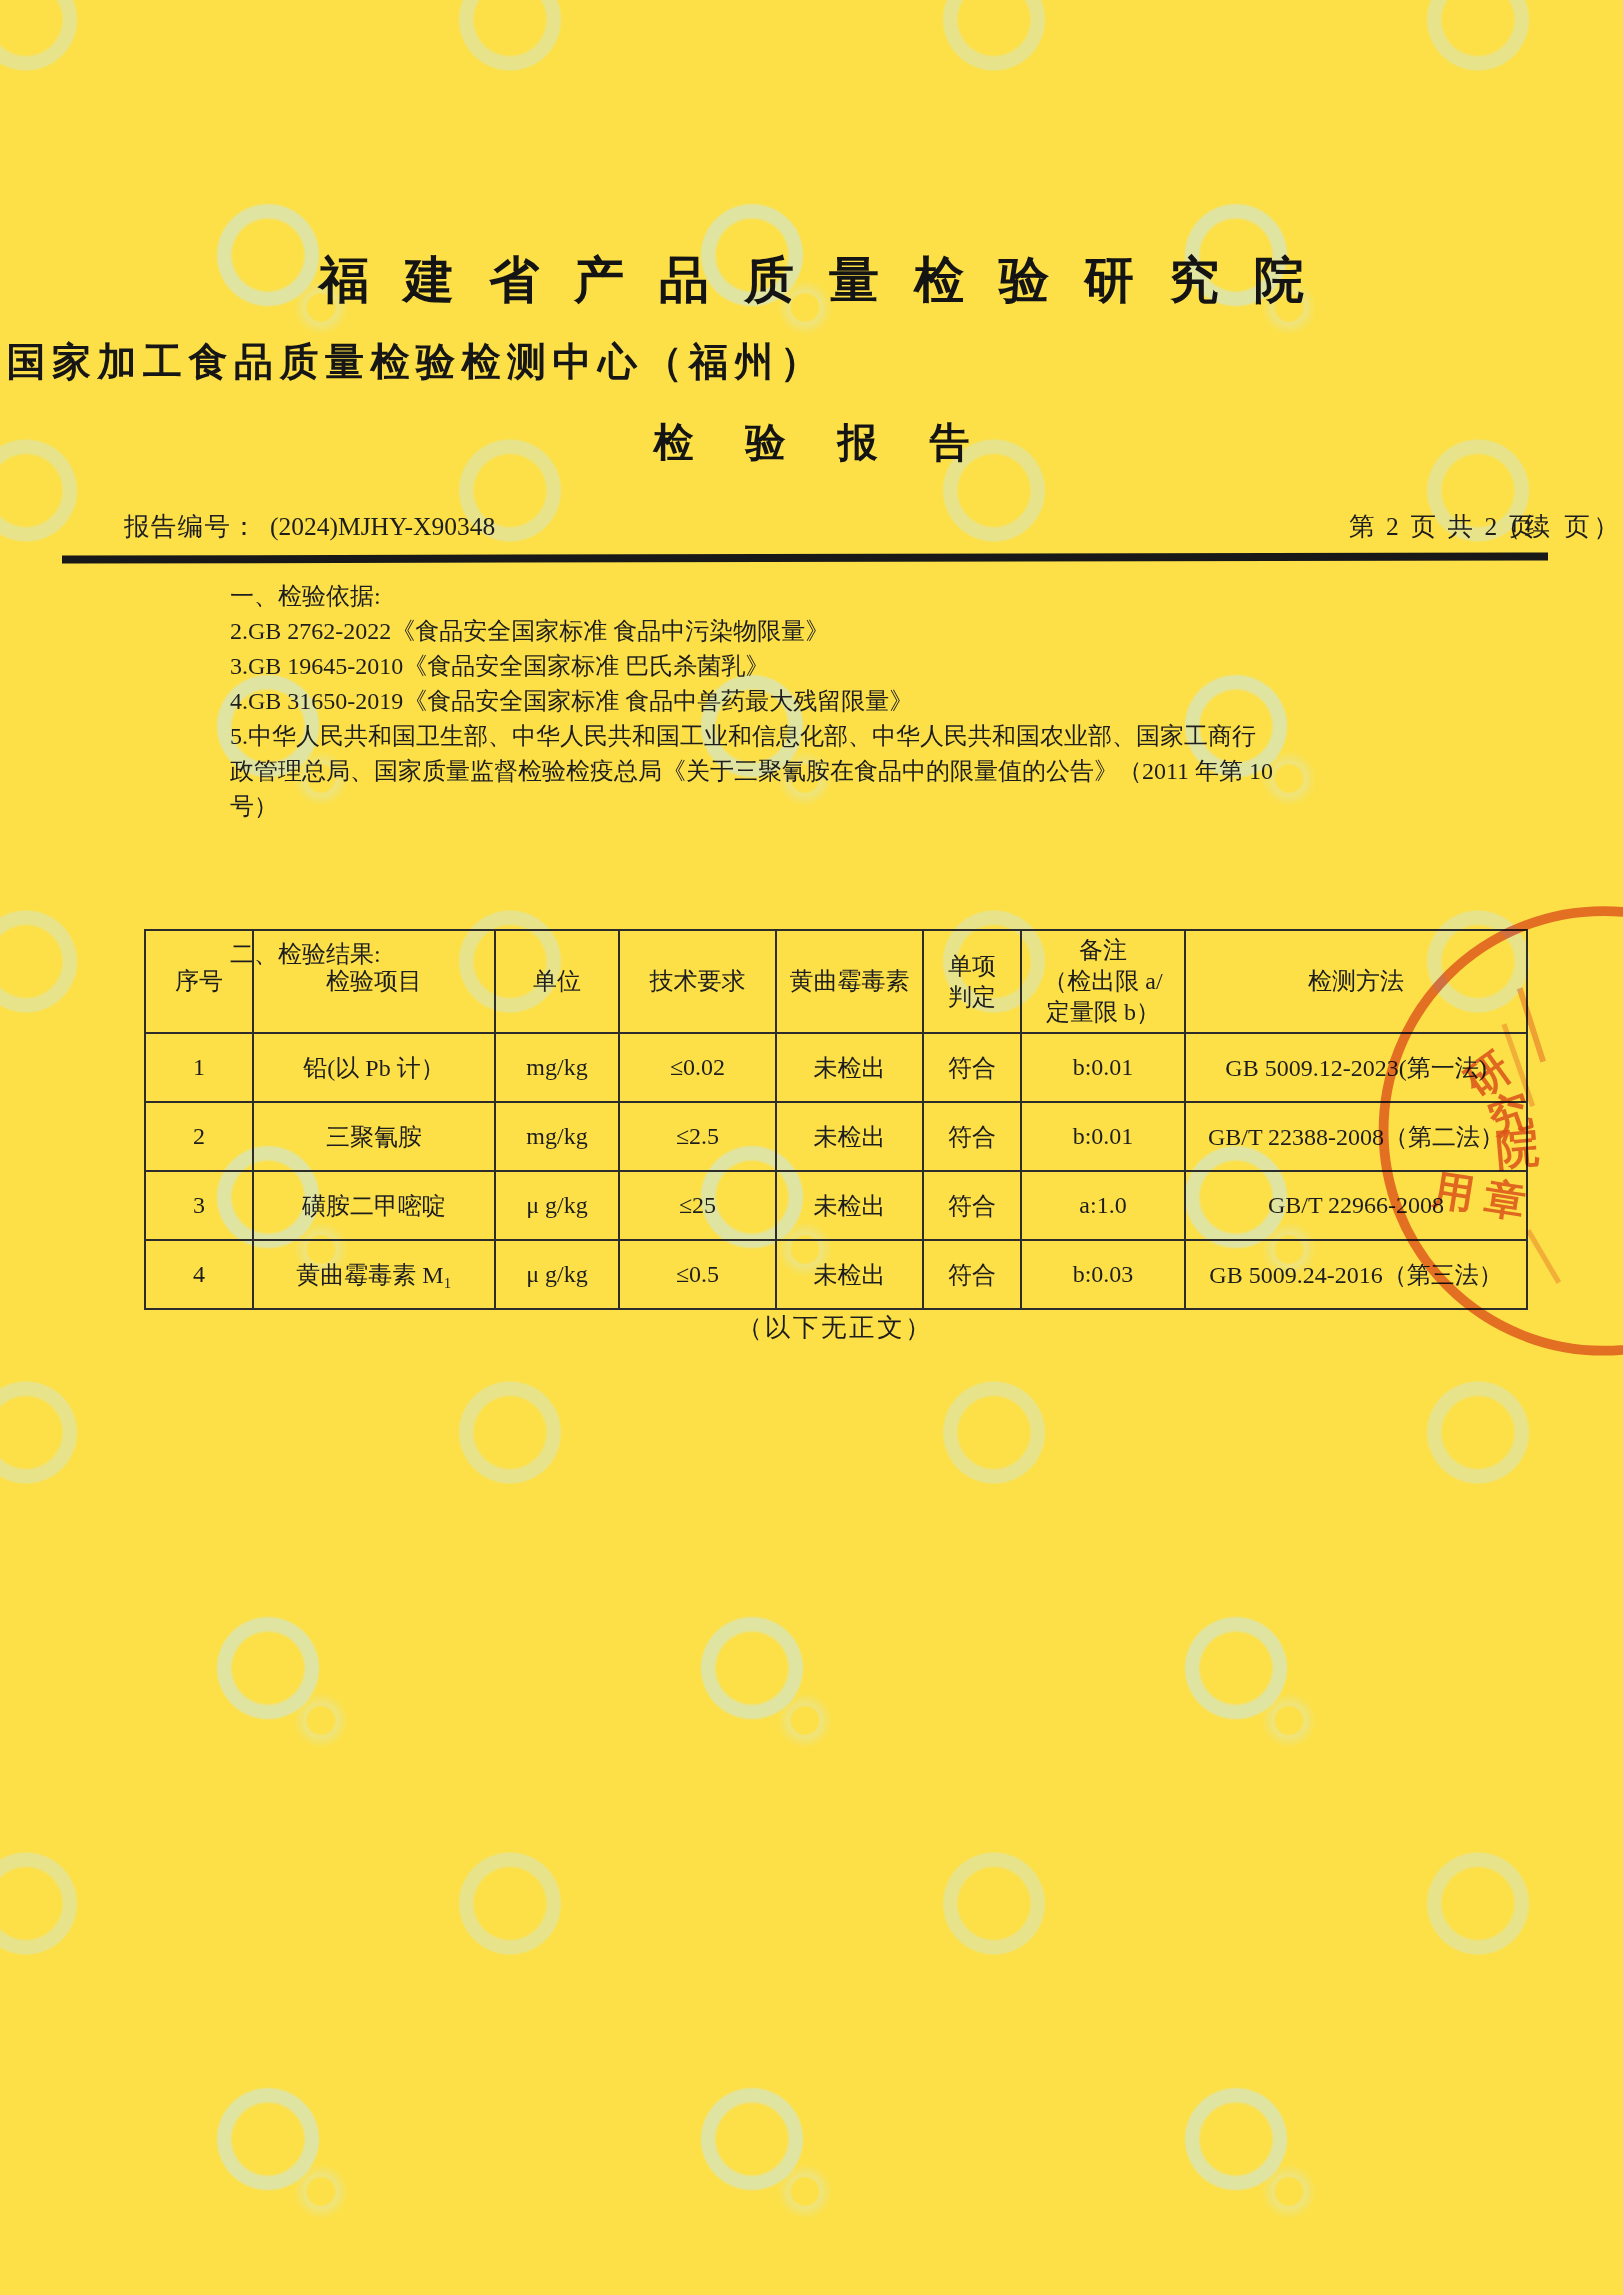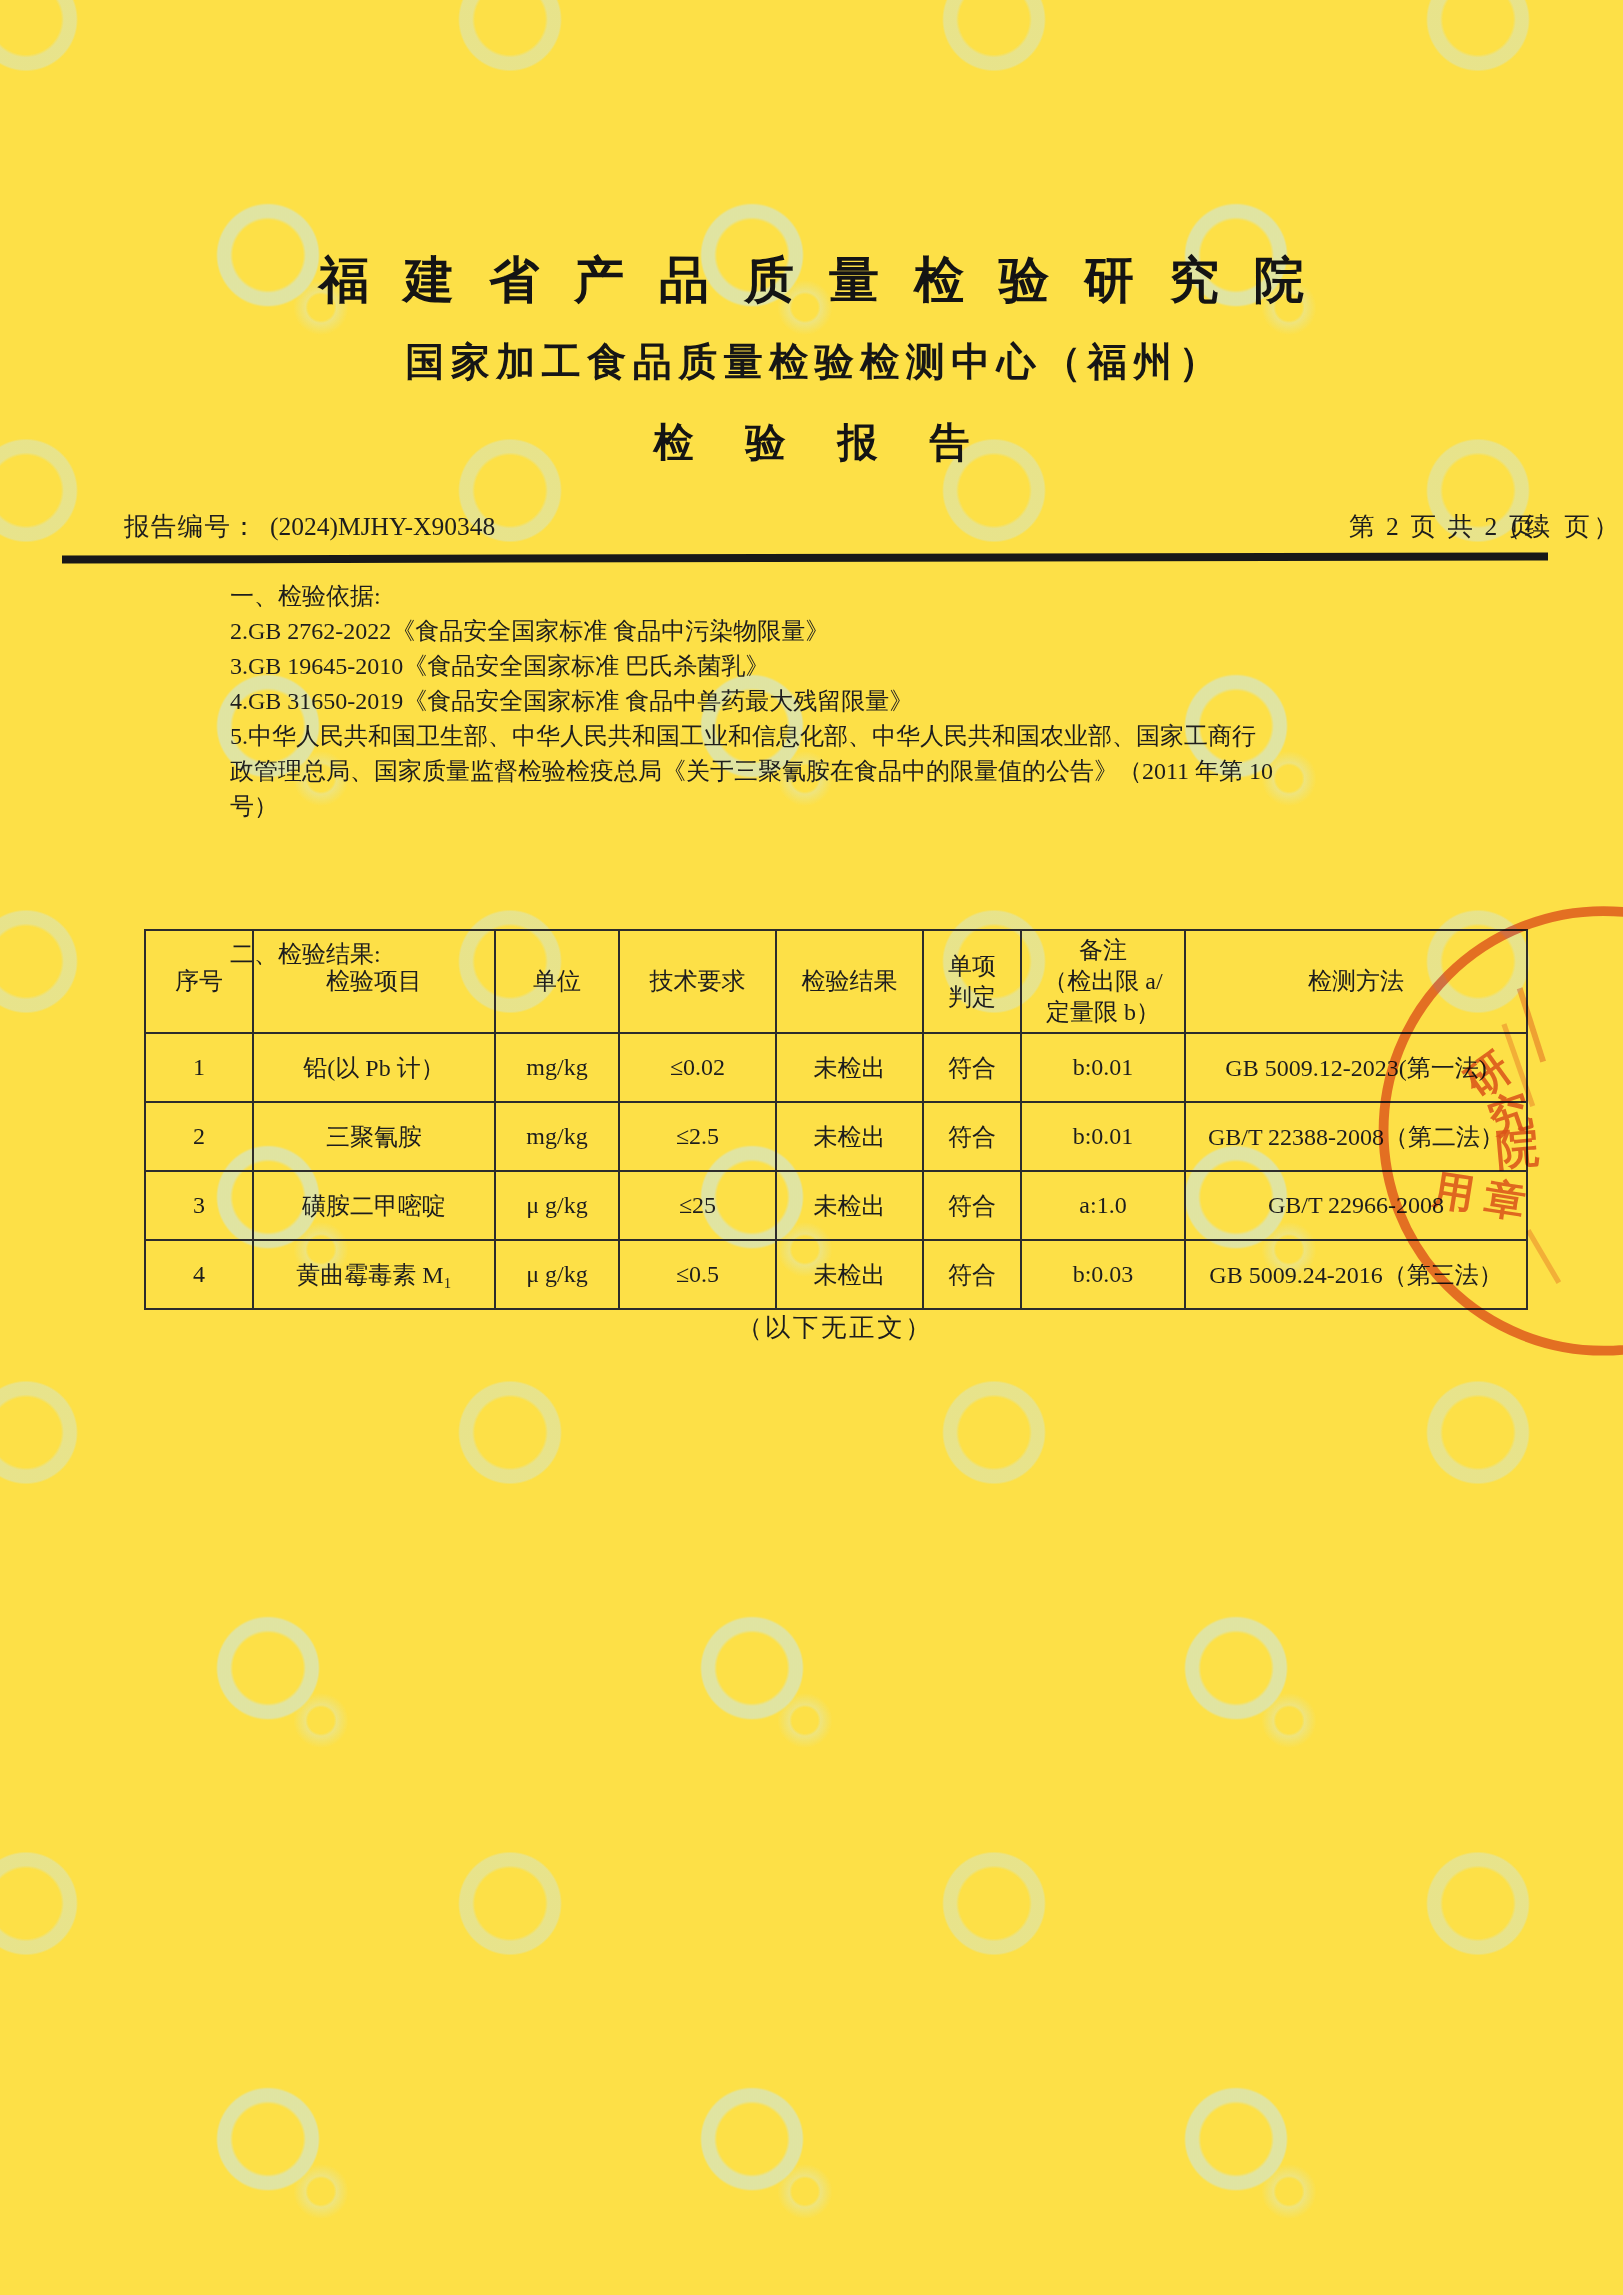--- a/index.html
+++ b/index.html
@@ -23,21 +23,21 @@
     pointer-events:none;
   }
   .org-title{
     position:absolute;top:247px;left:0;width:100%;
     margin:0;text-align:center;
     font-size:50px;font-weight:bold;letter-spacing:35px;text-indent:35px;
     color:#141414;
   }
   .center-title{
     position:absolute;top:335px;left:0;width:100%;
-    margin:0;text-align:center;
+    margin:0;text-align:left;
     font-size:39px;font-weight:bold;letter-spacing:6.5px;text-indent:6.5px;
     color:#161616;
   }
   .report-title{
     position:absolute;top:415px;left:0;width:100%;
     margin:0;text-align:center;
     font-size:40px;font-weight:bold;letter-spacing:52px;text-indent:52px;
     color:#141414;
   }
   .meta{position:absolute;top:509px;left:0;width:100%;height:37px;font-size:25.5px;}
@@ -145,21 +145,21 @@
         <col style="width: 98px;">
         <col style="width: 164px;">
         <col style="width: 342px;">
       </colgroup>
     <thead>
       <tr>
           <th>序号</th>
           <th>检验项目</th>
           <th>单位</th>
           <th>技术要求</th>
-          <th>检验结果</th>
+          <th>黄曲霉毒素</th>
           <th>单项
 判定</th>
           <th>备注
 （检出限 a/
 定量限 b）</th>
           <th>检测方法</th>
         </tr>
     </thead>
     <tbody>
         <tr>

